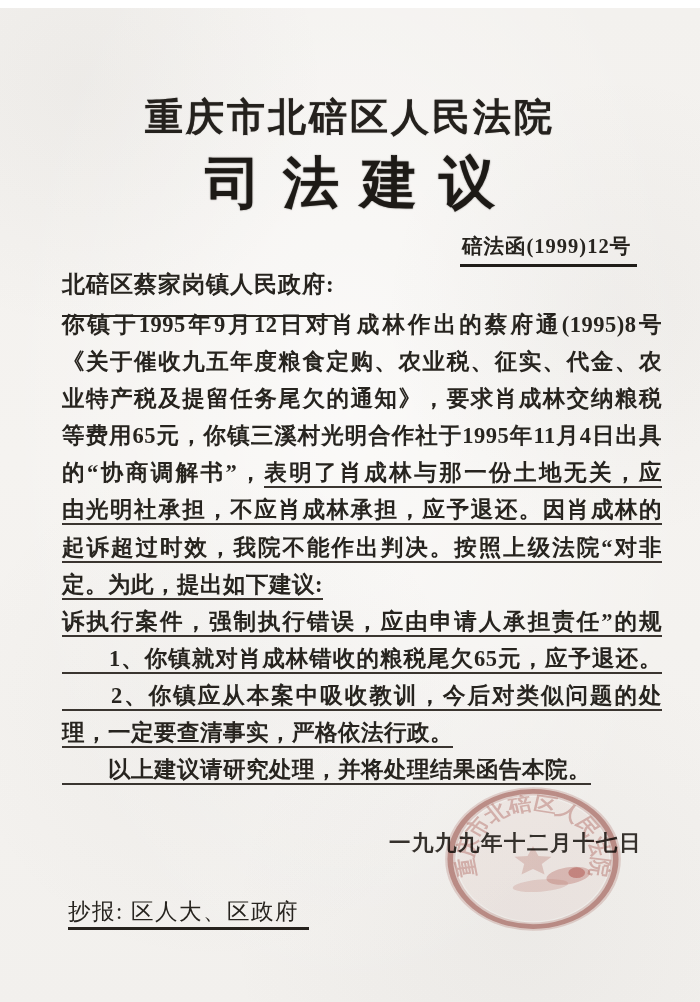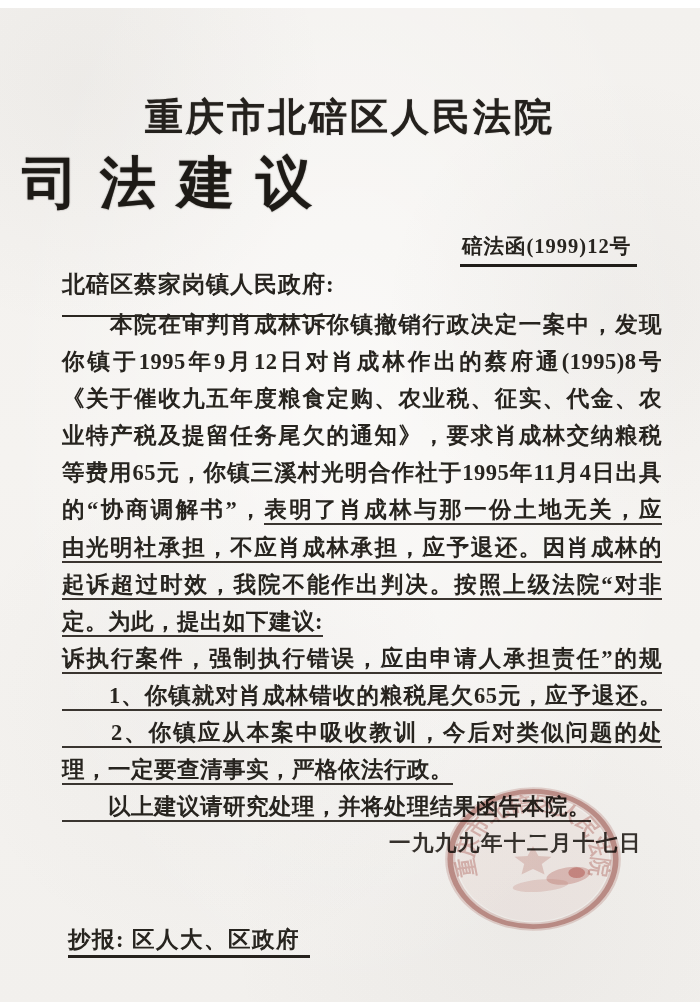--- a/index.html
+++ b/index.html
@@ -25,20 +25,21 @@
   }
   .court-name{
     position:absolute;top:84px;left:0;width:100%;
     text-align:center;
     font-size:38px;font-weight:900;letter-spacing:3px;
     color:#24211d;text-shadow:0 0 1px rgba(30,25,20,.55);
     white-space:nowrap;
   }
   .doc-title{
     position:absolute;top:138px;left:0;width:100%;
+    text-align:center;
     font-size:56px;font-weight:900;letter-spacing:22px;padding-left:22px;
     box-sizing:border-box;
     color:#1d1a16;text-shadow:0 0 1.5px rgba(25,20,15,.65);
     white-space:nowrap;
   }
   .doc-number{
     position:absolute;top:224px;left:460px;
     font-size:20.5px;font-weight:700;letter-spacing:1px;
     border-bottom:3px solid #201d19;
     padding:0 6px 4px 2px;
@@ -61,22 +62,22 @@
     white-space:normal;
     text-align:justify;text-align-last:justify;
   }
   .ul{border-bottom:2.2px solid rgba(42,37,31,.92);padding-bottom:1px;}
   .date-line{
     position:absolute;top:820px;right:58px;
     font-size:21.5px;font-weight:600;letter-spacing:1.5px;
     color:#35312c;white-space:nowrap;
   }
   .cc-line{
-    position:absolute;top:916px;left:68px;
-    font-size:22.5px;font-weight:700;letter-spacing:1.5px;
+    position:absolute;top:888px;left:68px;
+    font-size:22.5px;font-weight:400;letter-spacing:1.5px;
     white-space:nowrap;
   }
   .cc-line .ul{border-bottom:3px solid #26221d;padding:0 10px 3px 0;}
   .seal{
     position:absolute;left:440px;top:775px;width:186px;height:152px;
     mix-blend-mode:multiply;
     pointer-events:none;
     opacity:.9;
   }
 </style>
@@ -89,21 +90,20 @@
 
   <div class="doc-title">司法建议</div>
 
   <div class="doc-number">碚法函(1999)12号</div>
 
   <div class="body-block">
     <div class="salutation">
       <span class="ul">北碚区蔡家岗镇人民政府:</span>
     </div>
     <div>
-        <div class="bline just"><span>　　本院在审判肖成林诉你镇撤销行政决定一案中，发现</span></div>
         <div class="bline just"><span>你镇于1995年9月12日对肖成林作出的蔡府通(1995)8号</span></div>
         <div class="bline just"><span>《关于催收九五年度粮食定购、农业税、征实、代金、农</span></div>
         <div class="bline just"><span>业特产税及提留任务尾欠的通知》，要求肖成林交纳粮税</span></div>
         <div class="bline just"><span>等费用65元，你镇三溪村光明合作社于1995年11月4日出具</span></div>
         <div class="bline just"><span>的“协商调解书”，</span><span class="ul">表明了肖成林与那一份土地无关，应</span></div>
         <div class="bline just"><span class="ul">由光明社承担，不应肖成林承担，应予退还。因肖成林的</span></div>
         <div class="bline just"><span class="ul">起诉超过时效，我院不能作出判决。按照上级法院“对非</span></div>
         <div class="bline"><span class="ul">定。为此，提出如下建议:</span></div>
         <div class="bline just"><span class="ul">诉执行案件，强制执行错误，应由申请人承担责任”的规</span></div>
         <div class="bline just"><span class="ul">　　1、你镇就对肖成林错收的粮税尾欠65元，应予退还。</span></div>

